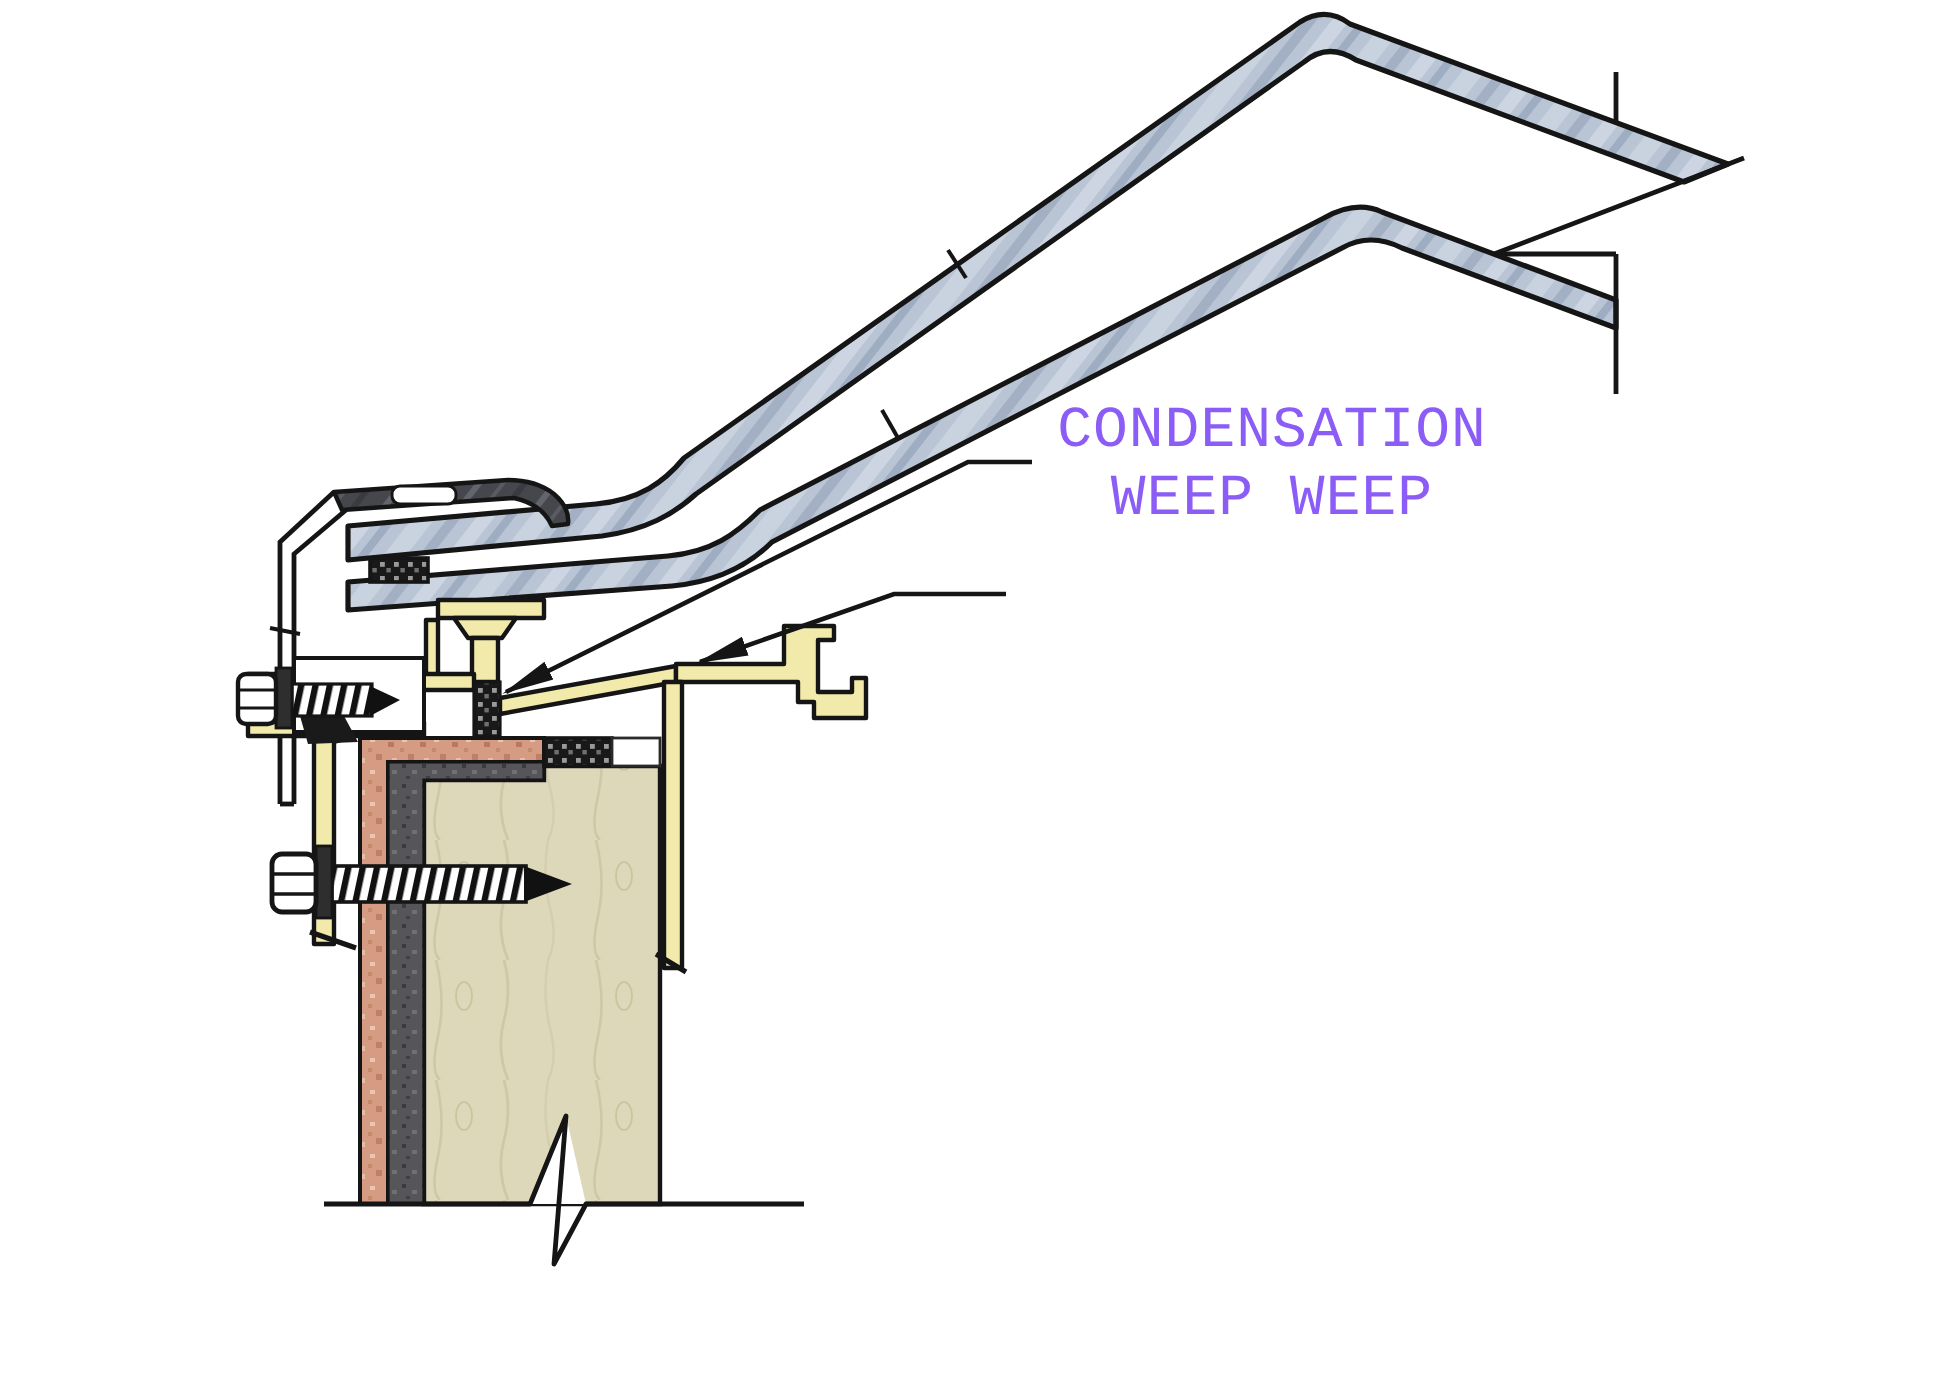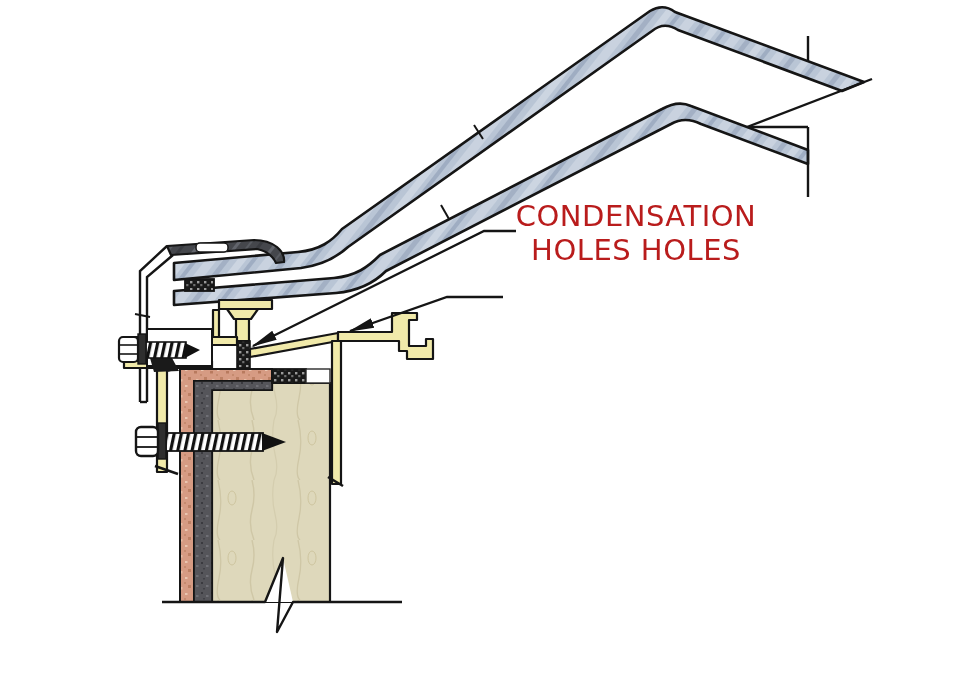--- a/index.html
+++ b/index.html
@@ -1,20 +1,20 @@
 <!DOCTYPE html>
 <html><head>
 <meta charset="utf-8">
 <style>
   html,body{margin:0;padding:0;background:#ffffff;}
   .stage{position:relative;width:975px;height:689px;background:#ffffff;overflow:hidden;
          font-family:"DejaVu Sans",sans-serif;}
   .stage svg{position:absolute;left:0;top:0;}
-  .lbl{position:absolute;color:#b91c1c;font-size:29px;line-height:34px;
-       letter-spacing:0.5px;white-space:nowrap;}
+  .lbl{position:absolute;color:#8b5cf6;font-size:29px;line-height:34px;
+       letter-spacing:0.5px;white-space:nowrap;font-family:Liberation Mono, monospace;}
   .lbl-weep{left:500px;top:199px;width:272px;text-align:center;}
   .lbl-gutter{left:506px;top:281px;}
 </style>
 </head>
 <body>
 
 <div class="stage">
 
 <svg width="975" height="689" viewBox="0 0 975 689">
   <defs>
@@ -161,16 +161,16 @@
   </g>
 
   <g stroke="#151515" stroke-width="2.3" fill="none">
     <path d="M516,231 L484,231 L253,346" marker-end="url(#arrowHead)"></path>
     <path d="M503,297 L447,297 L350,331" marker-end="url(#arrowHead)"></path>
   </g>
 </svg>
 
 <div class="lbl lbl-weep">
   <div>CONDENSATION</div>
-  <div>HOLES HOLES</div>
+  <div>WEEP WEEP</div>
 </div>
 
 </div>
 
 </body></html>

